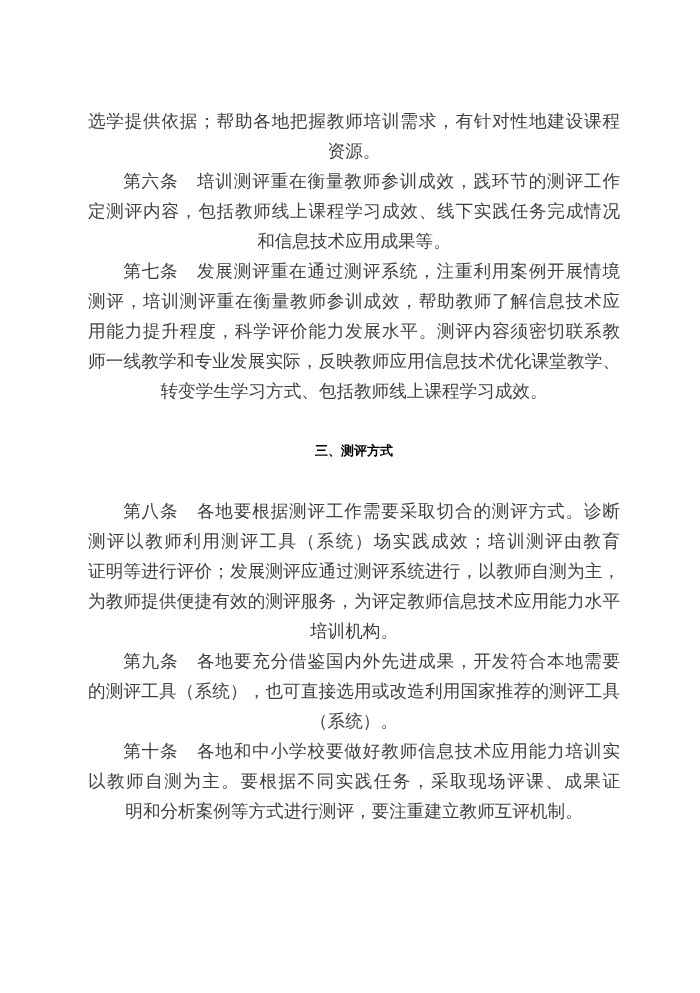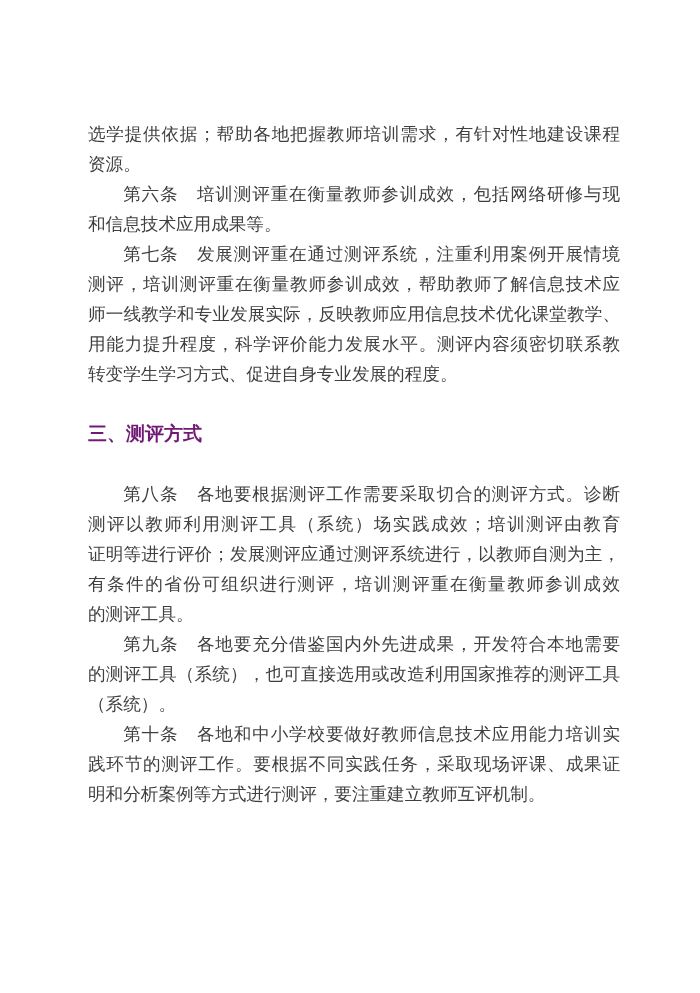--- a/index.html
+++ b/index.html
@@ -9,88 +9,89 @@
     background: #ffffff;
   }
   .page {
     position: relative;
     width: 700px;
     height: 879px;
     background: #ffffff;
     box-sizing: border-box;
     padding: 103px 80px 16px 88px;
     overflow: hidden;
-    margin: 16px auto;
+    margin: 3px auto;
   }
   .doc-body {
     width: 532px;
   }
   .paragraph {
     margin: 0;
     padding: 0;
   }
   .text-line {
     font-family: "Liberation Serif", "DejaVu Serif", serif;
     font-size: 17.6px;
     line-height: 30px;
     color: #3f3f3f;
     letter-spacing: 0;
-    text-align: left;
+    text-align: center;
   }
   .text-line.justified {
     text-align: justify;
     text-align-last: justify;
     text-justify: inter-character;
   }
   .text-line.indented {
     text-indent: 2em;
   }
   .section-heading {
     margin: 30px 0;
     padding: 0;
     font-family: "Liberation Sans", "DejaVu Sans", sans-serif;
     font-weight: 700;
-    font-size: 19px;
+    font-size: 13px;
     line-height: 30px;
-    text-align: left;
-    color: #701a75;
+    text-align: center;
+    color: #000000;
   }
 </style>
 </head>
 <body>
 
 <main class="page">
   <div class="doc-body">
       <div class="paragraph">
         <div class="text-line justified">选学提供依据；帮助各地把握教师培训需求，有针对性地建设课程</div>
         <div class="text-line">资源。</div>
       </div>
       <div class="paragraph">
-        <div class="text-line justified indented">第六条　培训测评重在衡量教师参训成效，包括网络研修与现</div>
+        <div class="text-line justified indented">第六条　培训测评重在衡量教师参训成效，践环节的测评工作</div>
+        <div class="text-line justified">定测评内容，包括教师线上课程学习成效、线下实践任务完成情况</div>
         <div class="text-line">和信息技术应用成果等。</div>
       </div>
       <div class="paragraph">
         <div class="text-line justified indented">第七条　发展测评重在通过测评系统，注重利用案例开展情境</div>
         <div class="text-line justified">测评，培训测评重在衡量教师参训成效，帮助教师了解信息技术应</div>
+        <div class="text-line justified">用能力提升程度，科学评价能力发展水平。测评内容须密切联系教</div>
         <div class="text-line justified">师一线教学和专业发展实际，反映教师应用信息技术优化课堂教学、</div>
-        <div class="text-line justified">用能力提升程度，科学评价能力发展水平。测评内容须密切联系教</div>
-        <div class="text-line">转变学生学习方式、促进自身专业发展的程度。</div>
+        <div class="text-line">转变学生学习方式、包括教师线上课程学习成效。</div>
       </div>
       <h2 class="section-heading">三、测评方式</h2>
       <div class="paragraph">
         <div class="text-line justified indented">第八条　各地要根据测评工作需要采取切合的测评方式。诊断</div>
         <div class="text-line justified">测评以教师利用测评工具（系统）场实践成效；培训测评由教育</div>
         <div class="text-line justified">证明等进行评价；发展测评应通过测评系统进行，以教师自测为主，</div>
-        <div class="text-line justified">有条件的省份可组织进行测评，培训测评重在衡量教师参训成效</div>
-        <div class="text-line">的测评工具。</div>
+        <div class="text-line justified">为教师提供便捷有效的测评服务，为评定教师信息技术应用能力水平</div>
+        <div class="text-line">培训机构。</div>
       </div>
       <div class="paragraph">
         <div class="text-line justified indented">第九条　各地要充分借鉴国内外先进成果，开发符合本地需要</div>
         <div class="text-line justified">的测评工具（系统），也可直接选用或改造利用国家推荐的测评工具</div>
         <div class="text-line">（系统）。</div>
       </div>
       <div class="paragraph">
         <div class="text-line justified indented">第十条　各地和中小学校要做好教师信息技术应用能力培训实</div>
-        <div class="text-line justified">践环节的测评工作。要根据不同实践任务，采取现场评课、成果证</div>
+        <div class="text-line justified">以教师自测为主。要根据不同实践任务，采取现场评课、成果证</div>
         <div class="text-line">明和分析案例等方式进行测评，要注重建立教师互评机制。</div>
       </div>
     </div>
 </main>
 
 </body></html>

